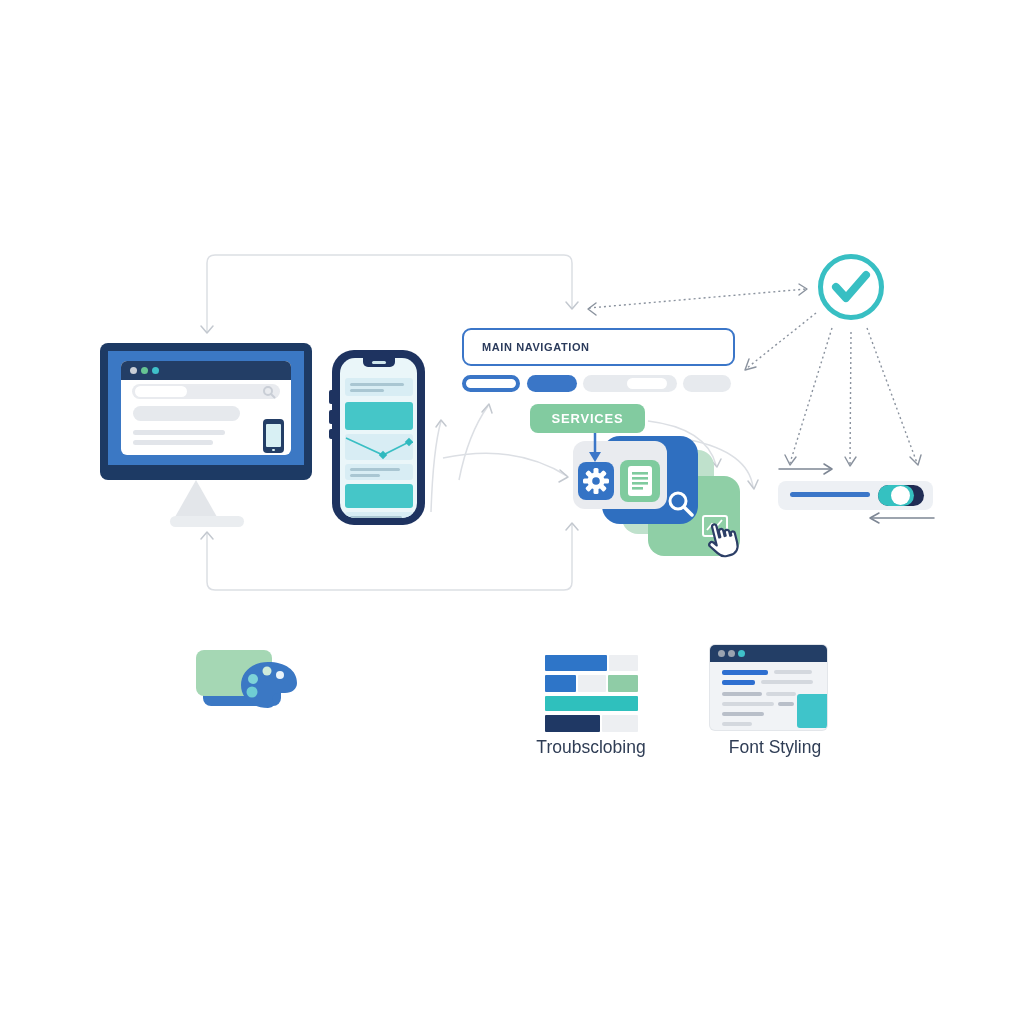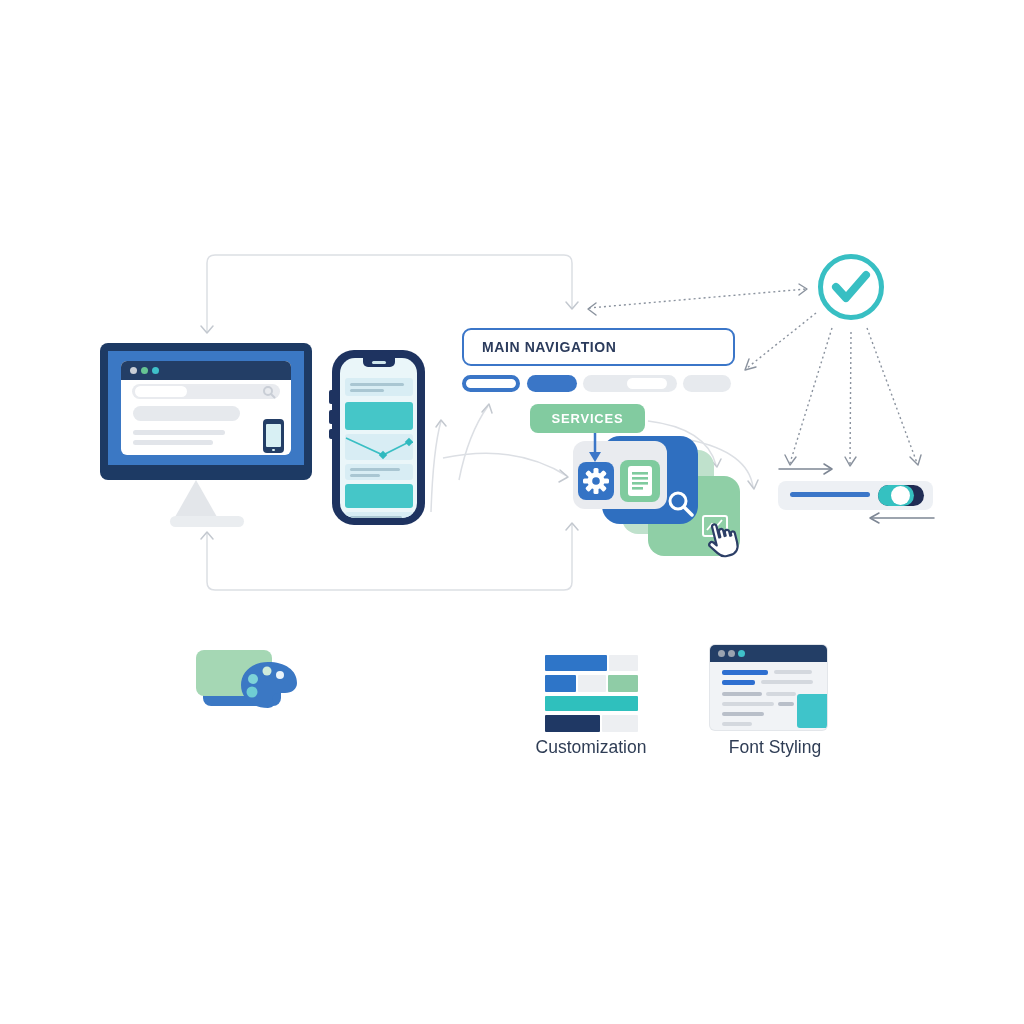--- a/index.html
+++ b/index.html
@@ -33,21 +33,21 @@
   .phone-notch{left:23px;top:0;width:32px;height:9px;background:#1e3360;border-radius:0 0 5px 5px;}
   .phone-notch-dash{left:9px;top:3px;width:14px;height:3px;background:#cfe6ec;border-radius:2px;}
   .p-block{left:5px;width:68px;border-radius:3px;}
   .pb-light{background:#d8edf4;}
   .pb-teal{background:#45c6c8;}
   .p-line{background:#a9c6d2;border-radius:2px;height:3px;}
   .phone-btn{left:-3px;width:3px;background:#1e3360;border-radius:2px 0 0 2px;}
 
   
   .nav-box{left:462px;top:328px;width:273px;height:38px;background:#ffffff;border:2px solid #3b76c8;border-radius:9px;z-index:2;box-sizing:border-box;}
-  .nav-box-label{line-height:34px;padding-left:18px;font-size:14px;font-weight:bold;letter-spacing:.6px;color:#2b3b5c;}
+  .nav-box-label{line-height:34px;padding-left:18px;font-size:11px;font-weight:bold;letter-spacing:.6px;color:#2b3b5c;}
   .pill{top:375px;height:17px;border-radius:9px;z-index:2;box-sizing:border-box;}
   .pill-outline-blue{left:462px;width:58px;background:#fff;border:4px solid #3a76c7;}
   .pill-solid-blue{left:527px;width:50px;background:#3a76c7;}
   .pill-gray-a{left:583px;width:94px;background:#e7eaee;}
   .pill-gray-a .inner{left:44px;top:3px;width:40px;height:11px;background:#ffffff;border-radius:6px;}
   .pill-gray-b{left:683px;width:48px;background:#e7eaee;}
   .services-btn{left:530px;top:404px;width:115px;height:29px;background:#82cba0;border-radius:8px;z-index:2;
                 color:#ffffff;font-weight:bold;font-size:13px;letter-spacing:.8px;text-align:center;line-height:29px;}
 
   
@@ -285,21 +285,21 @@
     <div class="abs" style="left:29px;top:11px;width:93px;height:77px;">
       <div class="f3-bar" style="left:0;top:0;width:62px;height:16px;background:#2e75c8;"></div>
       <div class="f3-bar" style="left:64px;top:0;width:29px;height:16px;background:#edeff2;"></div>
       <div class="f3-bar" style="left:0;top:20px;width:31px;height:17px;background:#2e75c8;"></div>
       <div class="f3-bar" style="left:33px;top:20px;width:28px;height:17px;background:#edeff2;"></div>
       <div class="f3-bar" style="left:63px;top:20px;width:30px;height:17px;background:#8fcca6;"></div>
       <div class="f3-bar" style="left:0;top:41px;width:93px;height:15px;background:#2fc0bd;"></div>
       <div class="f3-bar" style="left:0;top:60px;width:55px;height:17px;background:#1f3864;"></div>
       <div class="f3-bar" style="left:57px;top:60px;width:36px;height:17px;background:#edeff2;"></div>
     </div>
-    <div class="feature-label">Customization</div>
+    <div class="feature-label">Troubsclobing</div>
   </div>
 
   <div class="abs feature" style="left:700px;top:644px;height:125px;">
     <div class="abs f4-window">
       <div class="abs f4-bar">
         <div class="abs dot" style="left:8px;top:5px;background:#9aa3b0;"></div>
         <div class="abs dot" style="left:18px;top:5px;background:#9aa3b0;"></div>
         <div class="abs dot" style="left:28px;top:5px;background:#3fc1c9;"></div>
       </div>
       <div class="f4-line" style="left:12px;top:25px;width:46px;height:5px;background:#2e6fd0;"></div>

